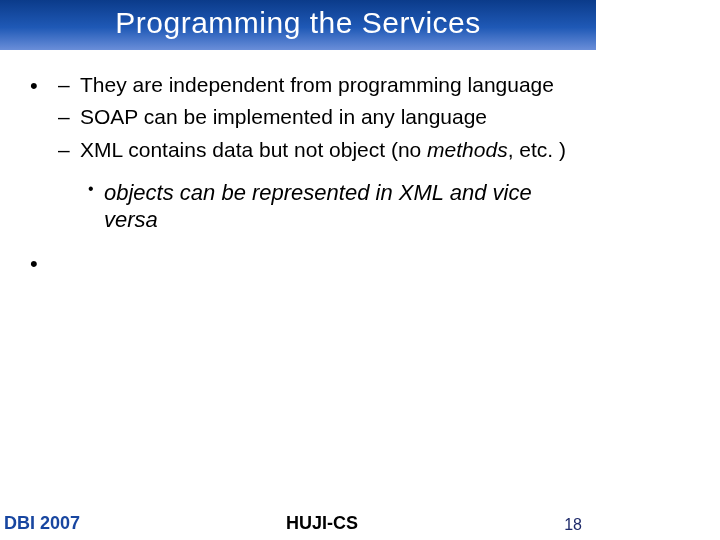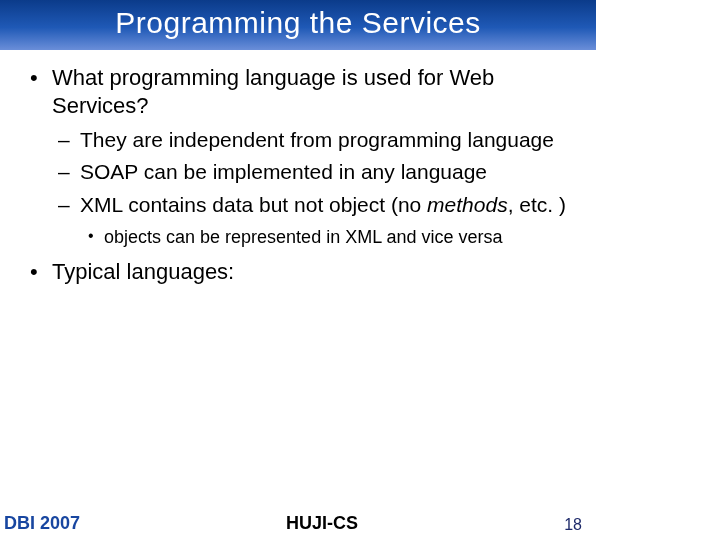--- a/index.html
+++ b/index.html
@@ -17,55 +17,53 @@
   ul { list-style: none; }
   
   .l1 > li { position: relative; padding-left: 32px; margin-bottom: 6px; }
   .l1 > li::before { content: "•"; position: absolute; left: 10px; top: 0; font-size: 22px; }
   
   .l2 { margin-top: 8px; }
   .l2 > li { position: relative; padding-left: 28px; margin: 4px 0 6px 0; font-size: 21px; }
   .l2 > li::before { content: "–"; position: absolute; left: 6px; top: 0; }
   
   .l3 { margin-top: 4px; }
-  .l3 > li { position: relative; padding-left: 24px; font-size: 18px; margin: 8px 0; }
+  .l3 > li { position: relative; padding-left: 24px; font-style: italic; font-size: 22px; margin: 16px 0; }
   .l3 > li::before { content: "•"; position: absolute; left: 8px; top: 0; font-style: normal; font-size: 16px; }
   .methods { font-style: italic; }
   .footer {
     display: flex; justify-content: space-between; align-items: flex-end;
     padding: 0 14px 6px 4px; font-size: 18px; color: #1846a0; font-weight: 700;
   }
   .footer .center { color: #000000; }
   .footer .right { color: #1e2a6a; font-weight: 400; font-size: 16px; }
 </style>
 </head>
 <body>
 <div class="slide">
 
   <div class="titlebar">
     <h1>Programming the Services</h1>
   </div>
 
   <div class="body">
     <ul class="l1">
       <li>
-        <span>What programming language is used for Web Services?</span>
         <ul class="l2">
           <li><span>They are independent from programming language</span></li>
           <li><span>SOAP can be implemented in any language</span></li>
           <li>
             <span>XML contains data but not object (no </span><span class="methods">methods</span><span>, etc. )</span>
             <ul class="l3">
               <li><span>objects can be represented in XML and vice versa</span></li>
             </ul>
           </li>
         </ul>
       </li>
       <li style="margin-top:10px;">
-        <span>Typical languages:</span>
       </li>
     </ul>
   </div>
 
   <div class="footer">
     <span>DBI 2007</span>
     <span class="center">HUJI-CS</span>
     <span class="right">18</span>
   </div>
 

